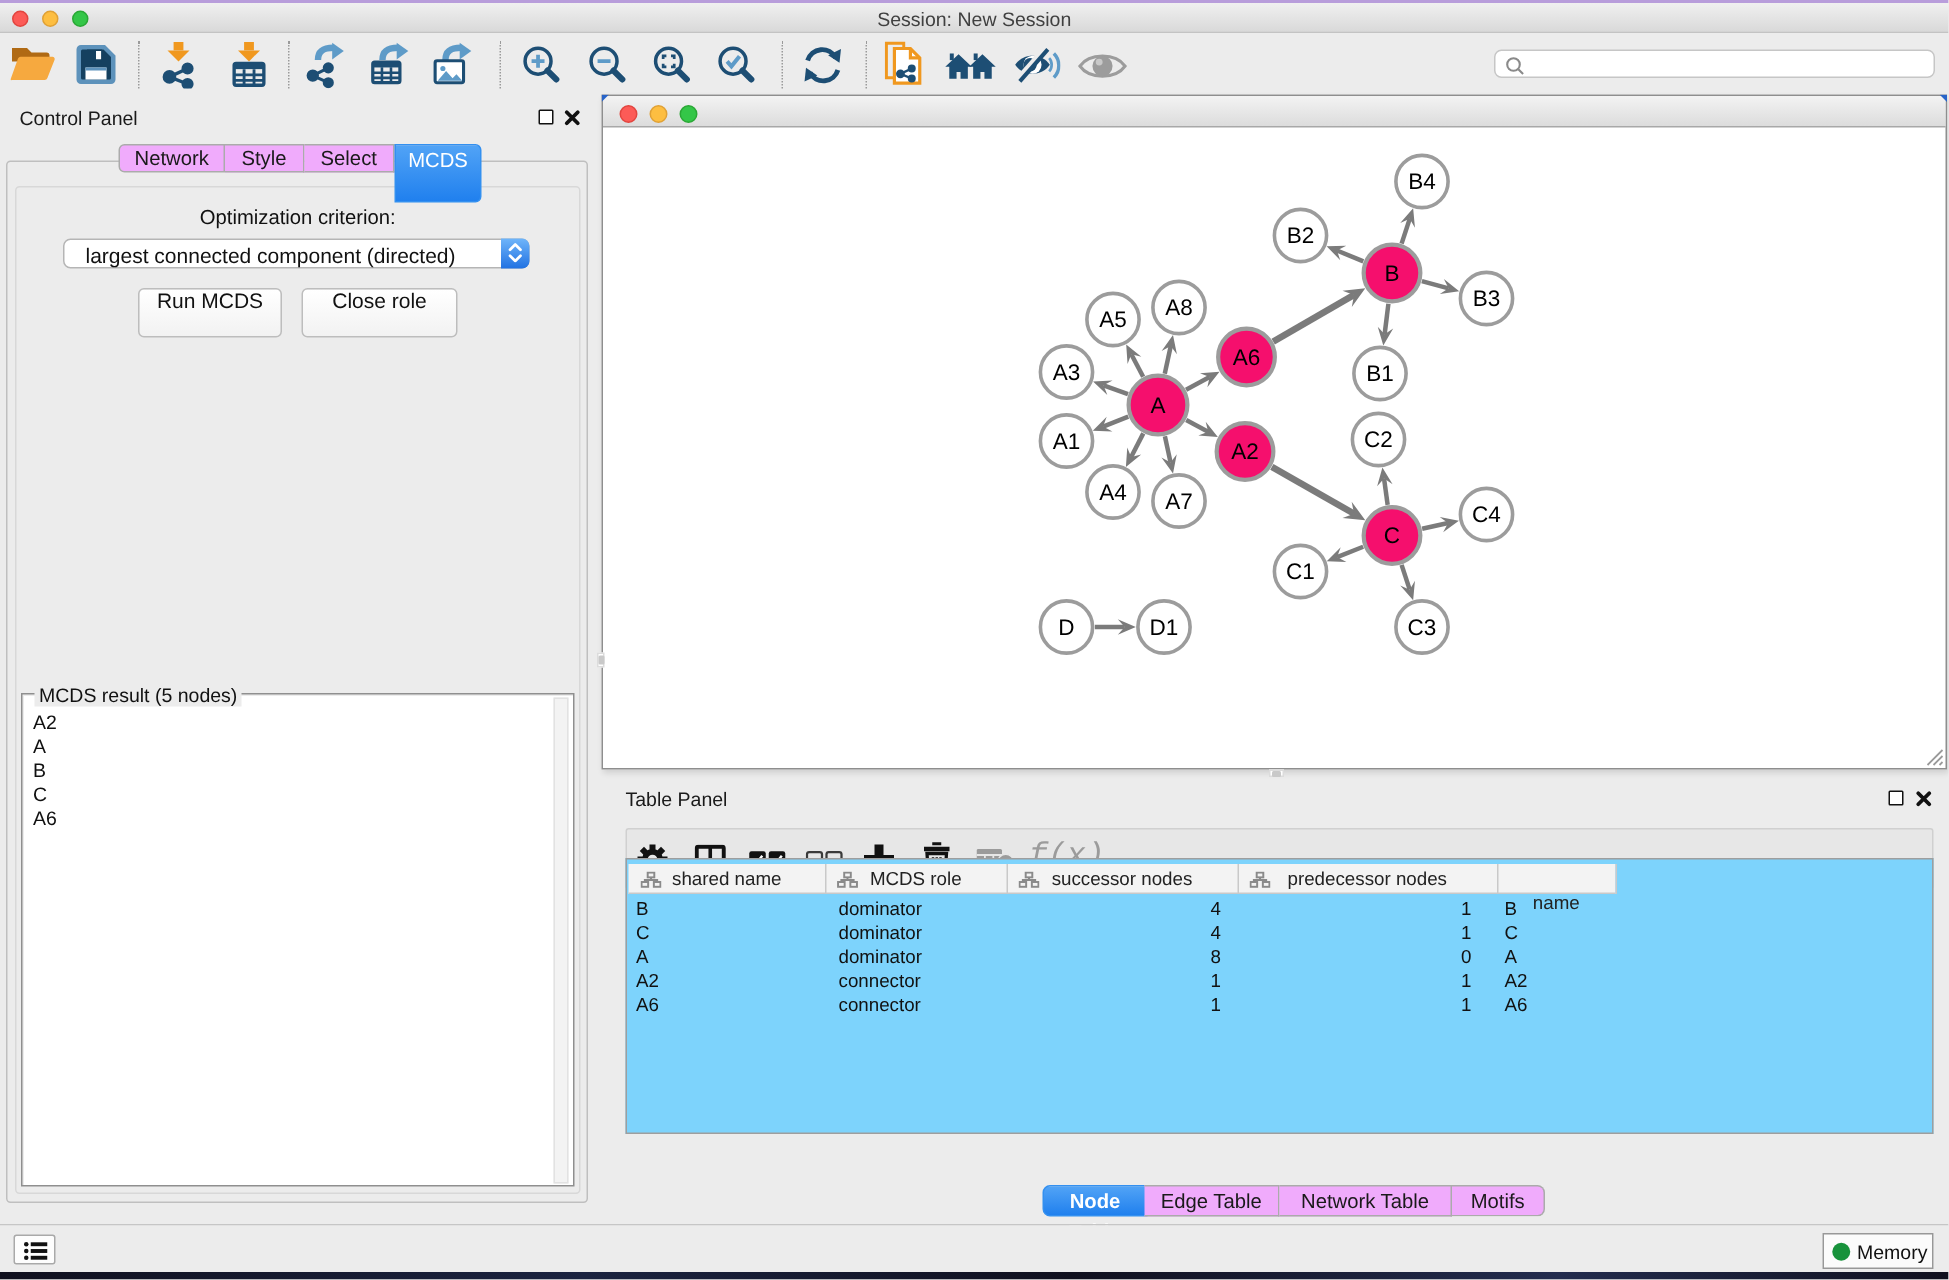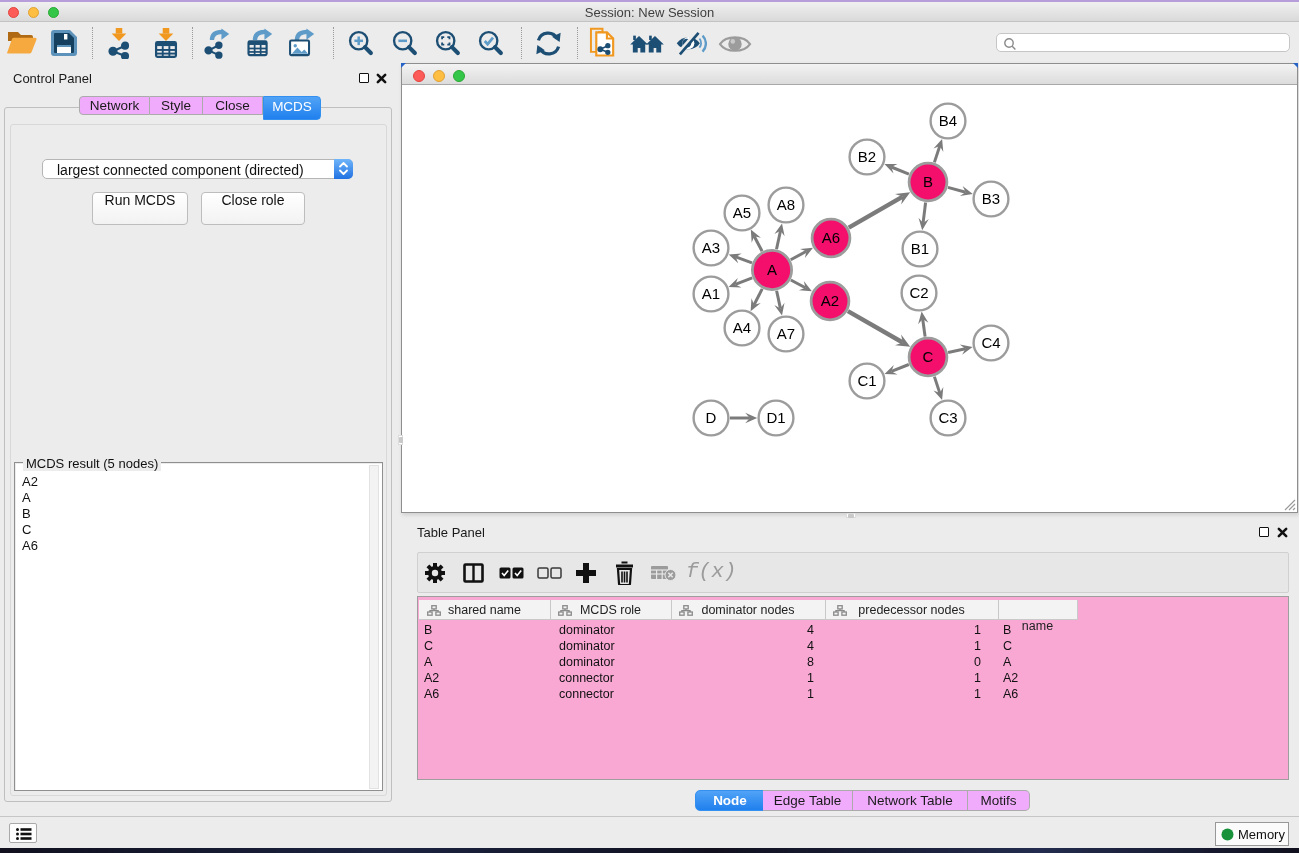--- a/index.html
+++ b/index.html
@@ -39,21 +39,21 @@
 .flicon { width:10px; height:10px; border:1.5px solid #111; border-radius:1px; background:#fff; }
 
 #netwin { left:401px; top:63px; width:897px; height:450px; background:#fff; border:1px solid #8e8e8e; box-shadow:1px 2px 4px rgba(0,0,0,0.12); }
 #nw-titlebar { left:0; top:0; width:895px; height:21px; background:linear-gradient(#f3f3f3,#dcdcdc); border-bottom:1px solid #a8a8a8; }
 #nw-title { left:0; top:4px; width:895px; text-align:center; font-size:13px; color:#2a2a2a; }
 .bluecorner { width:5px; height:5px; background:#2864c8; }
 #grip { right:1px; bottom:1px; width:13px; height:13px; }
 
 #tp-title { left:417px; top:525px; font-size:13px; color:#1a1a1a; }
 #tp-toolbar { left:417px; top:552px; width:872px; height:41px; background:#e7e7e7; border:1px solid #d0d0d0; border-radius:2px; }
-#tp-table { left:417px; top:596px; width:872px; height:184px; background:#f9a8d4; border:1px solid #9e9e9e;text-decoration:underline; }
+#tp-table { left:417px; top:572px; width:872px; height:184px; background:#7dd3fc; border:1px solid #9e9e9e;text-decoration:underline; }
 #thead { left:1px; top:3px; width:658px; height:20px; background:#f3f3f3; border-bottom:1px solid #c9c9c9; }
 .hsep { top:0px; width:0; height:20px; border-left:1px solid #c9c9c9; }
 .hlabel { top:3px; font-size:12.5px; color:#222; }
 .trow { font-size:12.5px; color:#111; height:16px; }
 .tseg { top:790px; height:21px; line-height:20px; }
 
 #statusline { left:0; top:816px; width:1299px; height:0px; border-top:1px solid #c6c6c6; }
 #statusbar { left:0; top:817px; width:1299px; height:31px; background:#ececec; }
 #listbtn { left:9px; top:823px; width:28px; height:20px; background:#fdfdfd; border:1px solid #a9a9a9; border-radius:2px; }
 #membtn { left:1215px; top:822px; width:74px; height:24px; background:#fbfbfb; border:1px solid #989898; }
@@ -219,22 +219,23 @@
 <div class="abs" id="cp">
   <div class="abs" id="cp-title">Control Panel</div>
   <div class="abs flicon" style="left:359px;top:9px;"></div>
   <svg class="abs" style="left:376px;top:9px;" width="11" height="11" viewBox="0 0 12 12">
       <path d="M2 2 L10 10 M10 2 L2 10" stroke="#111" stroke-width="2.8" stroke-linecap="round"></path>
     </svg>
   <div class="abs" id="cp-outer"></div>
   <div class="abs" id="cp-inner"></div>
   <div class="abs seg" style="left:79px;top:32px;width:71px;border-radius:4px 0 0 4px;">Network</div>
   <div class="abs seg" style="left:150px;top:32px;width:53px;border-left:none;">Style</div>
-  <div class="abs seg" style="left:203px;top:32px;width:60px;border-left:none;">Close</div>
-  <div class="abs seg sel" style="left:263px;top:32px;width:58px;height:24px;line-height:20px;border-radius:0 4px 4px 0;">MCDS</div>
+  <div class="abs seg" style="left:203px;top:32px;width:60px;border-left:none;">Select</div>
+  <div class="abs seg sel" style="left:263px;top:32px;width:58px;height:39px;line-height:20px;border-radius:0 4px 4px 0;">MCDS</div>
+  <div class="abs" id="optlabel">Optimization criterion:</div>
   <div class="abs" id="dropdown">
     <div class="abs" id="ddtext">largest connected component (directed)</div>
     <div class="abs" id="ddcap">
       <svg class="abs" style="left:4px;top:3px;" width="11" height="13" viewBox="0 0 11 13">
           <path d="M2 4.5 L5.5 1 L9 4.5" fill="none" stroke="#fff" stroke-width="1.8" stroke-linecap="round" stroke-linejoin="round"></path>
           <path d="M2 8.5 L5.5 12 L9 8.5" fill="none" stroke="#fff" stroke-width="1.8" stroke-linecap="round" stroke-linejoin="round"></path>
         </svg>
     </div>
   </div>
   <div class="abs btn" style="left:92px;width:96px;">Run MCDS</div>
@@ -412,21 +413,21 @@
 <span class="abs" style="left:686px;top:560px;font-family:Liberation Mono, monospace;font-style:italic;font-size:21px;color:#9b9b9b;">f(x)</span>
 <div class="abs" id="tp-table">
 <div class="abs" id="thead">
       <div class="abs hsep" style="left:131px;"></div>
       <div class="abs hsep" style="left:252px;"></div>
       <div class="abs hsep" style="left:406px;"></div>
       <div class="abs hsep" style="left:579px;"></div>
       <div class="abs hsep" style="left:658px;"></div>
       <div class="abs hlabel" style="left:0px;width:131px;text-align:center;">shared name</div>
       <div class="abs hlabel" style="left:131px;width:121px;text-align:center;">MCDS role</div>
-      <div class="abs hlabel" style="left:252px;width:154px;text-align:center;">dominator nodes</div>
+      <div class="abs hlabel" style="left:252px;width:154px;text-align:center;">successor nodes</div>
       <div class="abs hlabel" style="left:406px;width:173px;text-align:center;">predecessor nodes</div>
       <div class="abs hlabel" style="left:579px;width:79px;text-align:center;margin-top:16px;">name</div>
       <svg class="abs" style="left:8px;top:5px;" width="14" height="11" viewBox="0 0 14 11">
         <g fill="none" stroke="#8a8a8a" stroke-width="1.3">
           <rect x="4.8" y="0.7" width="4.4" height="3.2"></rect>
           <rect x="0.7" y="7" width="4.4" height="3.2"></rect>
           <rect x="8.9" y="7" width="4.4" height="3.2"></rect>
           <path d="M7,3.9 v1.8 M2.9,7 v-1.3 h8.2 v1.3"></path>
         </g>
       </svg>

